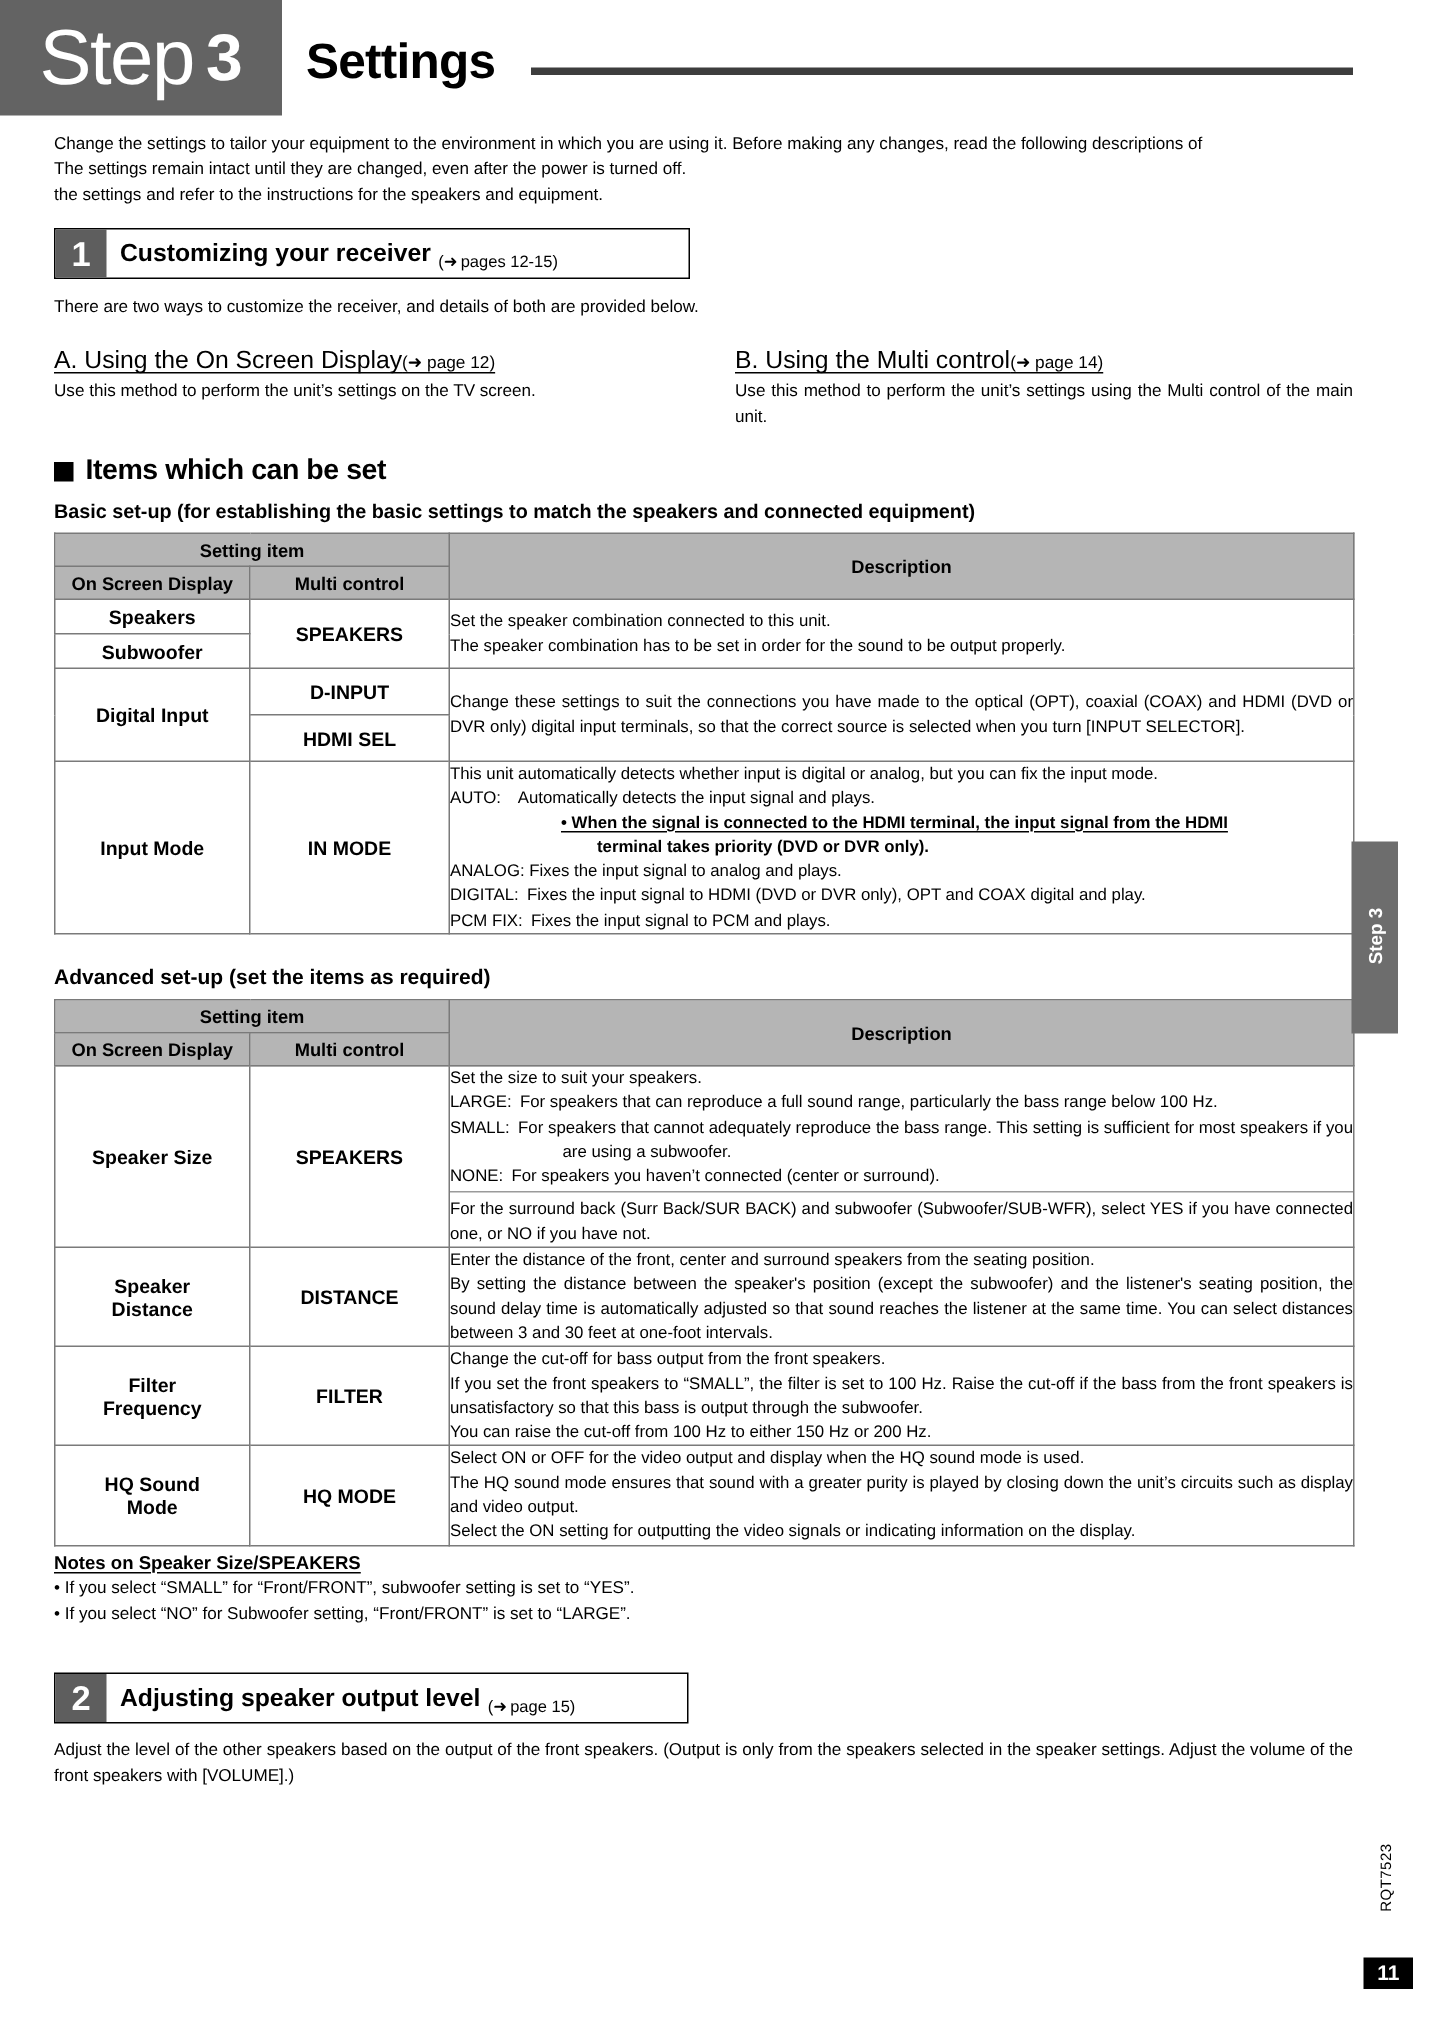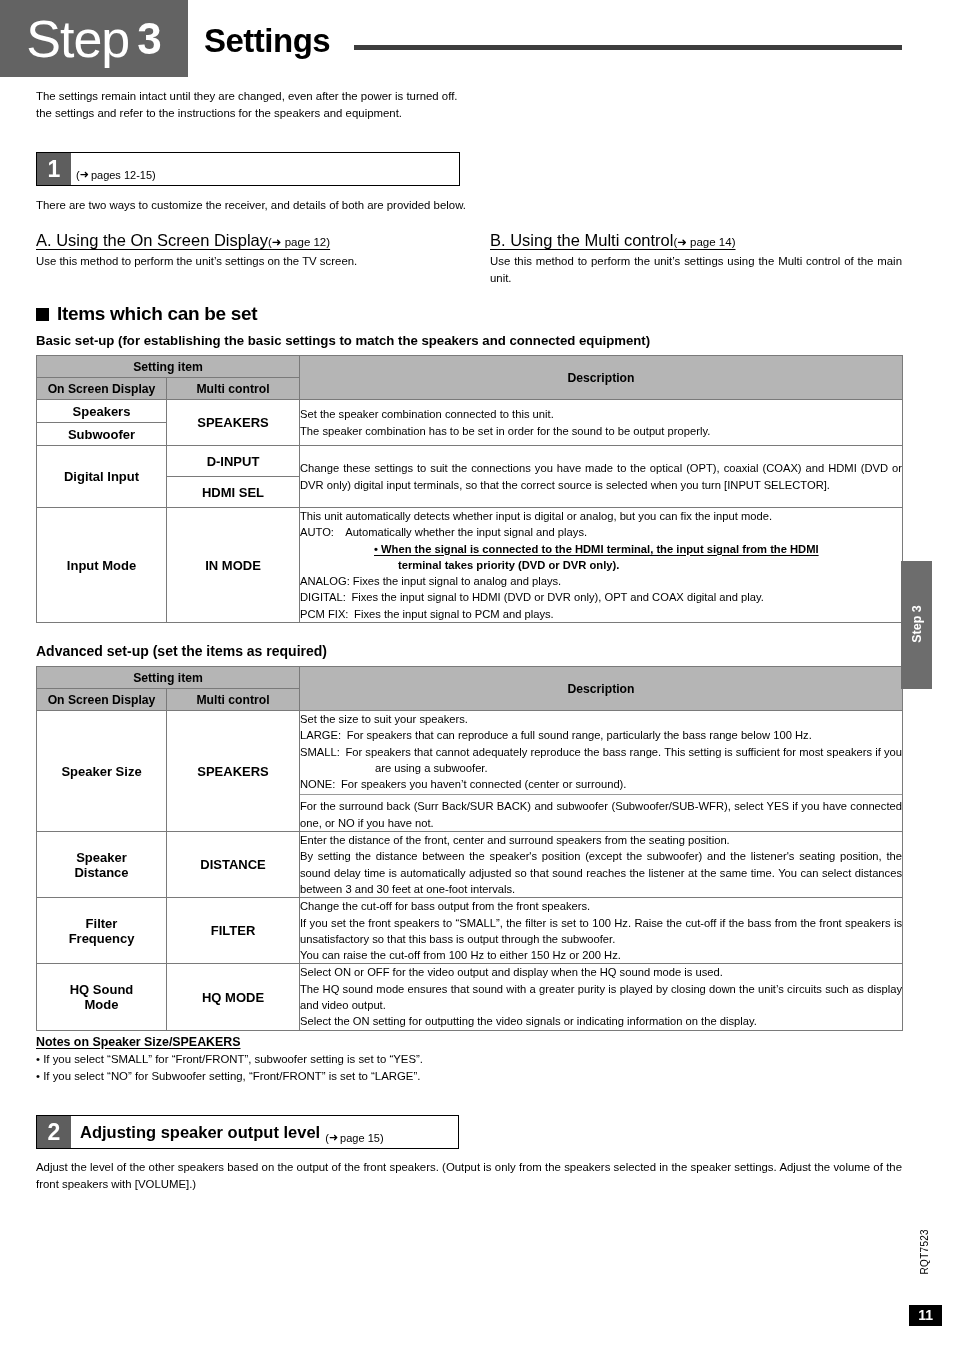--- a/index.html
+++ b/index.html
@@ -302,26 +302,28 @@
 <div class="header">
   <div class="step-badge">
     <span class="sb-word">Step</span>
     <span class="sb-num">3</span>
   </div>
   <div class="header-title">Settings</div>
   <div class="header-rule"></div>
 </div>
 
 <div class="intro">
+  <span class="ln">Change the settings to tailor your equipment to the environment in which you are using it. Before making any changes, read the following descriptions of</span>
   <span class="ln nj">The settings remain intact until they are changed, even after the power is turned off.</span>
   <span class="ln nj">the settings and refer to the instructions for the speakers and equipment.</span>
 </div>
 
 <div class="num-box" style="left:36px; top:152px; width:422px;">
   <div class="nb-num">1</div>
+  <div class="nb-label">Customizing your receiver</div>
   <div class="nb-ref">
     <span>(</span>
       <span class="arrow">➜</span>
       <span>pages 12-15</span>
       <span>)</span>
   </div>
 </div>
 
 <div class="para" style="left:36px; top:197px; width:700px;">There are two ways to customize the receiver, and details of both are provided below.</div>
 
@@ -380,21 +382,21 @@
     </tr>
     <tr>
       <td class="item-cell" style="height:30px;">HDMI SEL</td>
     </tr>
 
     <tr>
       <td class="item-cell">Input Mode</td>
       <td class="item-cell">IN MODE</td>
       <td class="desc-cell">
         <span class="dl">This unit automatically detects whether input is digital or analog, but you can fix the input mode.</span>
-        <span class="dl">AUTO: Automatically whether the input signal and plays.</span>
+        <span class="dl">AUTO: Automatically detects the input signal and plays.</span>
         <span class="bullet-u">• When the signal is connected to the HDMI terminal, the input signal from the HDMI</span>
         <span class="bullet-u2">terminal takes priority (DVD or DVR only).</span>
         <span class="dl">ANALOG: Fixes the input signal to analog and plays.</span>
         <span class="dl">DIGITAL: Fixes the input signal to HDMI (DVD or DVR only), OPT and COAX digital and play.</span>
         <span class="dl">PCM FIX: Fixes the input signal to PCM and plays.</span>
       </td>
     </tr>
   </tbody>
 </table>
 

